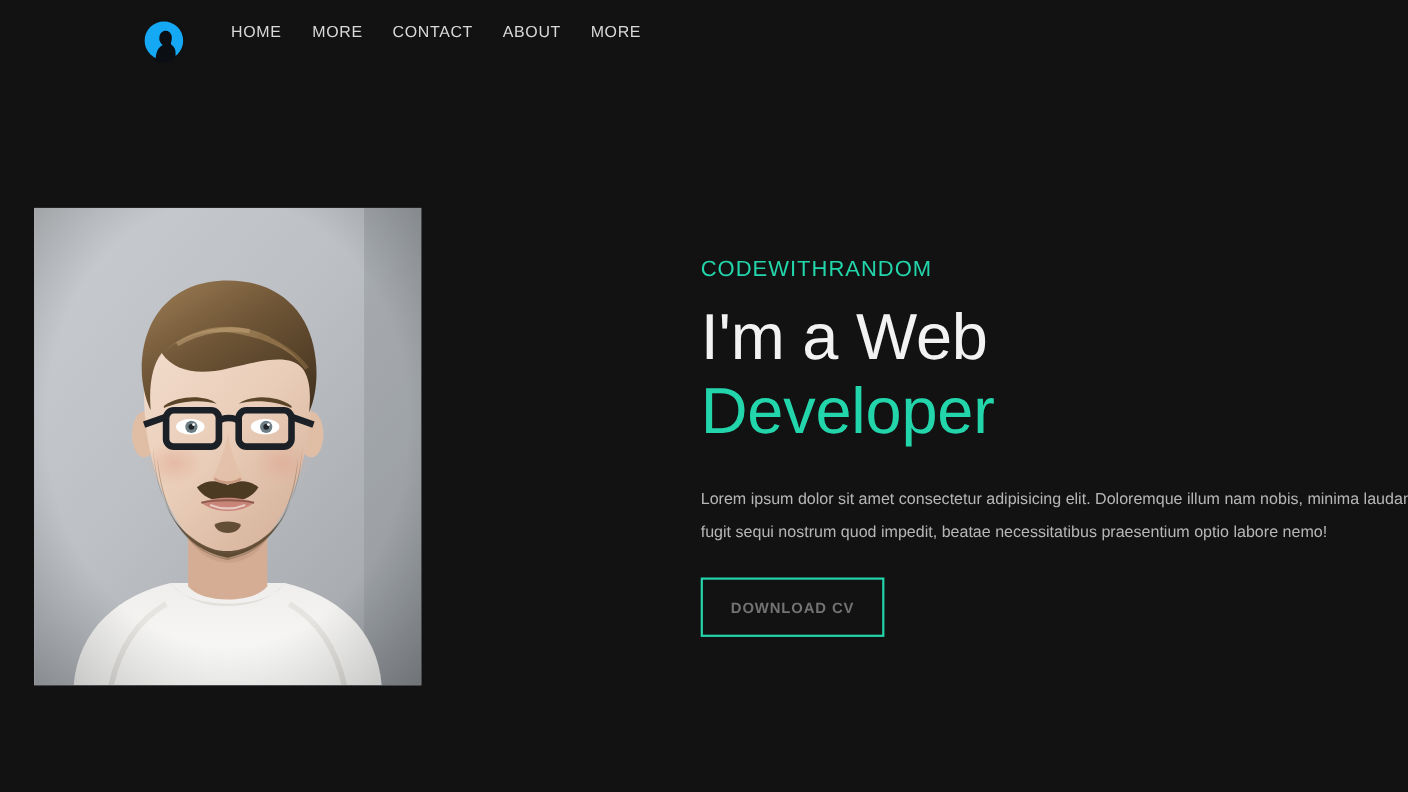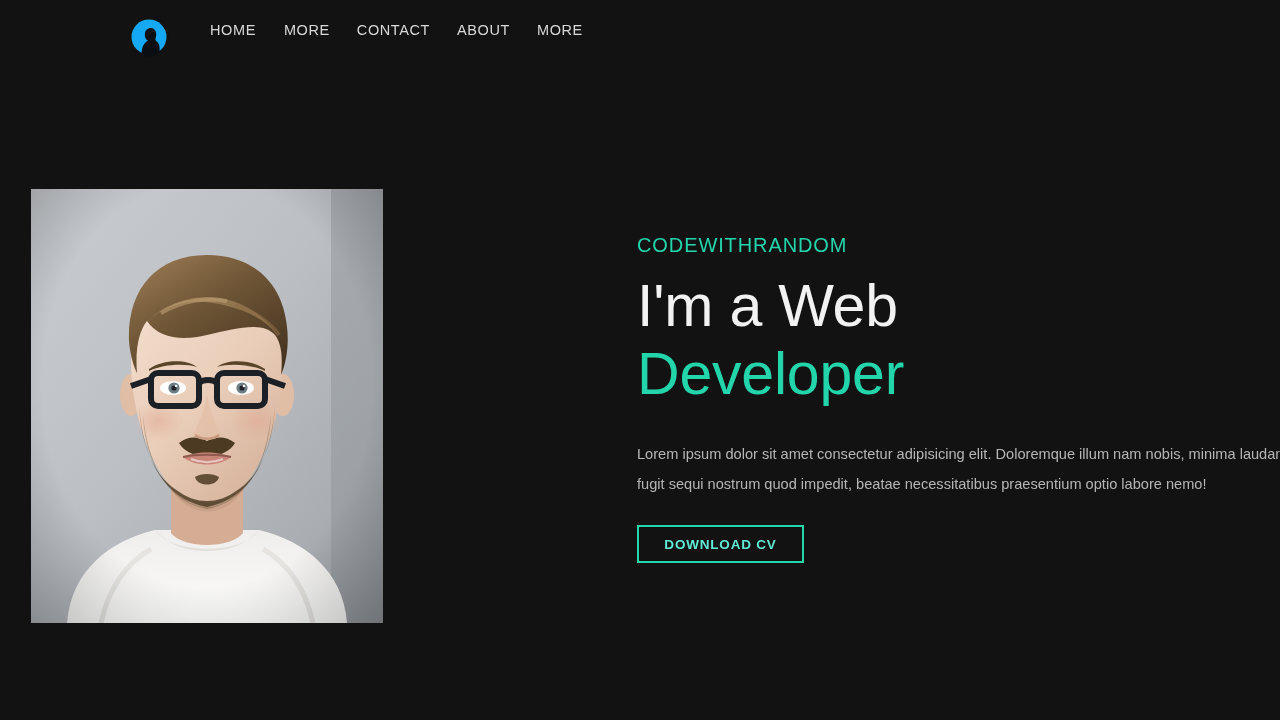--- a/index.html
+++ b/index.html
@@ -91,24 +91,24 @@
     color:#b6b6b6;
     font-size:14.6px;
     line-height:2.07;
     width:700px;
     font-weight:400;
   }
 
   .download-cv-btn{
     display:inline-flex; align-items:center; justify-content:center;
     margin-top:26px;
-    width:167px; height:38px;
+    width:167px; height:54px;
     background:transparent;
     border:2px solid #23d5ab;
-    color:#5eead4;
+    color:#737373;
     font-size:13.5px;
     font-weight:bold;
     letter-spacing:.8px;
     font-family:"Liberation Sans", sans-serif;
     cursor:pointer;
   }
 </style>
 </head>
 <body>
 

